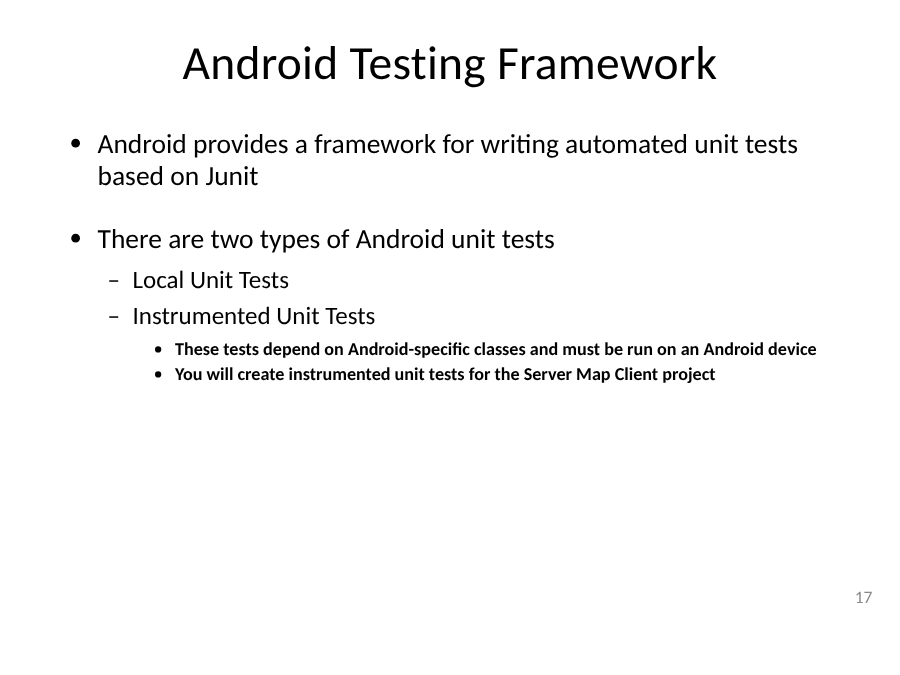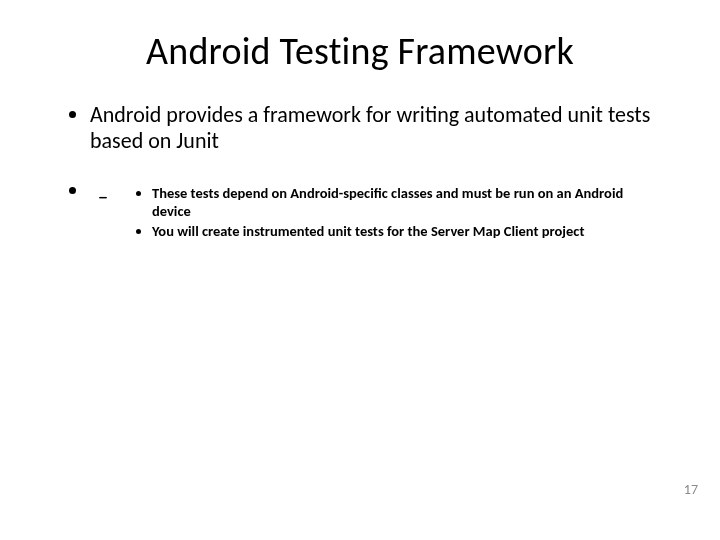--- a/index.html
+++ b/index.html
@@ -21,21 +21,21 @@
   }
   .title {
     text-align: center;
     font-size: 38px;
     font-weight: 400;
     margin: 0 0 28px 0;
     letter-spacing: 0.2px;
   }
   ul.level1 {
     list-style: disc;
-    margin: 16px;
+    margin: 4px;
     padding-left: 34px;
     font-size: 22px;
     line-height: 1.18;
   }
   ul.level1 > li {
     margin-bottom: 24px;
   }
   ul.level2 {
     list-style: none;
     margin: 8px 0 0 0;
@@ -60,40 +60,43 @@
     font-size: 14.5px;
     line-height: 1.25;
     font-weight: 600;
   }
   ul.level3 > li {
     margin-bottom: 2px;
   }
   .pagenum {
     position: absolute;
     right: 22px;
-    bottom: 2px;
+    bottom: 14px;
     font-size: 14px;
     color: #8a8a8a;
   }
 </style>
 </head>
 <body>
 
 <div class="slide">
   <h1 class="title">Android Testing Framework</h1>
 
   <ul class="level1">
     <li>
       <span>Android provides a framework for writing automated unit tests based on Junit</span>
     </li>
     <li>
+      <span>There are two types of Android unit tests</span>
       <ul class="level2">
         <li>
+          <span>Local Unit Tests</span>
         </li>
         <li>
+          <span>Instrumented Unit Tests</span>
           <ul class="level3">
             <li>
               <span>These tests depend on Android-specific classes and must be run on an Android device</span>
             </li>
             <li>
               <span>You will create instrumented unit tests for the Server Map Client project</span>
             </li>
           </ul>
         </li>
       </ul>

